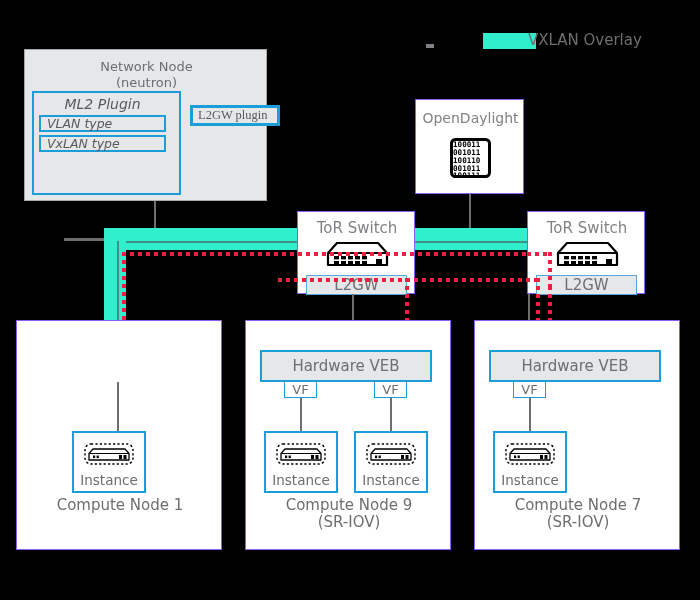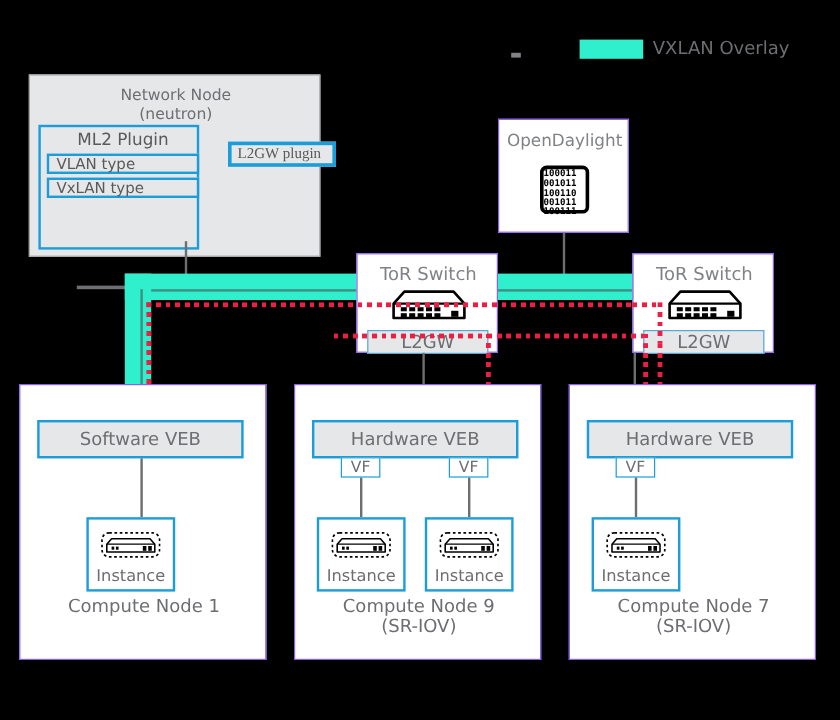--- a/index.html
+++ b/index.html
@@ -148,27 +148,27 @@
     white-space: nowrap;
   }
 </style>
 </head>
 <body>
 
 <div id="stage">
 
   <div class="abs legend-dash" style="left:426px; top:44px; width:8px; height:4px;"></div>
   <div class="abs legend-sw" style="left:483px; top:33px; width:53px; height:16px;"></div>
-  <div class="abs legend-text" style="left:544px; top:31px;">VXLAN Overlay</div>
-
-  <div class="abs netnode" style="left:24px; top:49px; width:243px; height:152px;margin-top:13px;">
+  <div class="abs legend-text" style="left:528px; top:31px;">VXLAN Overlay</div>
+
+  <div class="abs netnode" style="left:24px; top:49px; width:243px; height:152px;">
     <div class="abs netnode-title" style="left:0; top:9px; width:243px;">Network Node
 (neutron)</div>
 
-    <div class="abs ml2-outer" style="left:7px; top:41px; width:134px; height:104px;">
+    <div class="abs ml2-outer" style="left:7px; top:41px; width:149px; height:104px;font-style:italic;">
       <div class="abs ml2-title" style="left:0; top:3px; width:137px;">ML2 Plugin</div>
       <div class="abs ml2-item" style="left:5px; top:42px; width:127px; height:17px;">
         <span>VxLAN type</span>
       </div>
       <div class="abs ml2-item" style="left:5px; top:22px; width:127px; height:17px;">
         <span>VLAN type</span>
       </div>
     </div>
 
     <div class="abs l2gw-plugin" style="left:165px; top:55px; width:90px; height:21px;font-family:Liberation Serif, serif;">
@@ -269,23 +269,20 @@
   <div class="abs rdot-v" style="left:536px; top:278px; width:4px; height:8px;"></div>
 
   <div class="abs rdot-v" style="left:122px; top:252px; width:4px; height:105px;"></div>
 
   <div class="abs rdot-v" style="left:405px; top:278px; width:4px; height:153px;"></div>
 
   <div class="abs rdot-v" style="left:536px; top:286px; width:4px; height:145px;"></div>
   <div class="abs rdot-v" style="left:548px; top:286px; width:4px; height:145px;"></div>
 
   <div class="abs card" style="left:16px; top:320px; width:206px; height:230px;">
-    <div class="abs veb" style="left:14px; top:29px; width:172px; height:32px;">
-      <span>Software VEB</span>
-    </div>
     <div class="abs gline" style="left:100px; top:61px; width:2px; height:50px;"></div>
     <div class="abs inst-box" style="left:55px; top:110px; width:74px; height:62px;">
       <div style="margin-top:9px;">
         <svg width="50" height="24" viewBox="0 0 50 24" xmlns="http://www.w3.org/2000/svg">
           <rect x="1" y="2" width="48" height="20" rx="6" ry="6" fill="none" stroke="#000000" stroke-width="1.4" stroke-dasharray="2.2 2.2"></rect>
           <path d="M9 7 L41 7 L45 11.5 L45 18 L5 18 L5 11.5 Z" fill="#ffffff" stroke="#000000" stroke-width="1.3" stroke-linejoin="round"></path>
           <line x1="5" y1="11.5" x2="45" y2="11.5" stroke="#000000" stroke-width="1"></line>
           <rect x="9" y="13.5" width="2.2" height="2.6" fill="#000000"></rect>
           <rect x="12.6" y="13.5" width="2.2" height="2.6" fill="#000000"></rect>
           <rect x="35" y="13" width="3" height="4" fill="#000000"></rect>

